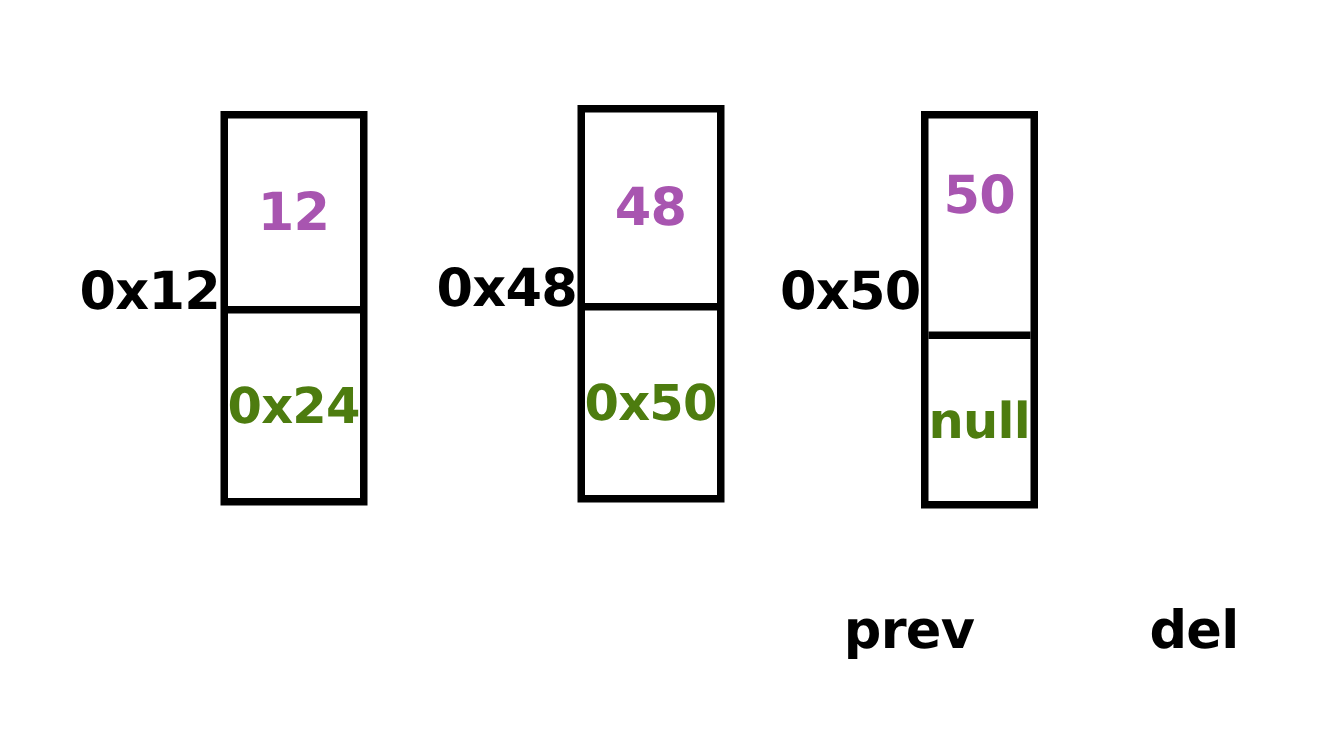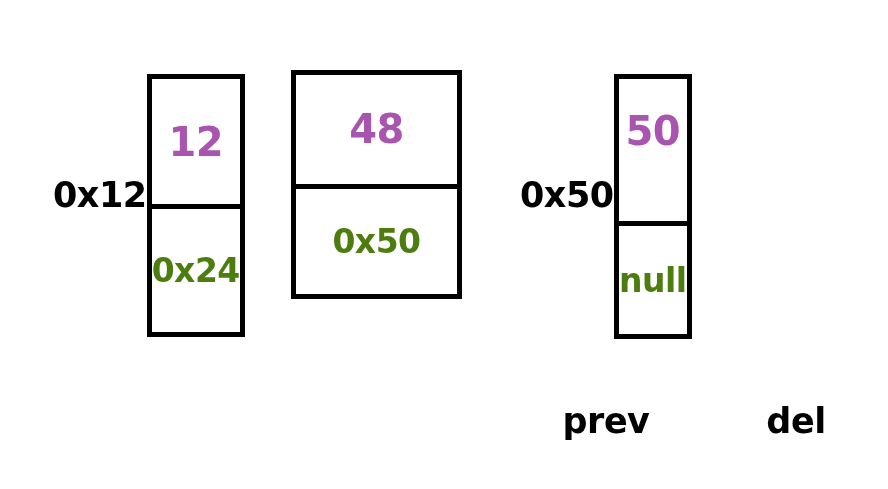--- a/index.html
+++ b/index.html
@@ -50,21 +50,21 @@
   }
   .node-cell {
     box-sizing: border-box;
     display: flex;
     align-items: center;
     justify-content: center;
     white-space: nowrap;
   }
   .cell-data {
     color: #a855b0;
-    font-size: 40px;
+    font-size: 35px;
     font-weight: bold;
     letter-spacing: -0.5px;
   }
   .cell-next {
     color: #4d7c0f;
     font-size: 33px;
     font-weight: bold;
     letter-spacing: -0.5px;
     border-top: 5px solid #000000;
   }
@@ -88,21 +88,22 @@
 
   <div class="node-column" style="left:53px; top:55px; width:172px;">
     <div class="addr-label" style="height:36px;">0x12</div>
     <div class="node-box" style="width:172px; height:263px; margin-top:19px;">
       <div class="node-cell cell-data" style="height:125px;">12</div>
       <div class="node-cell cell-next" style="height:128px;">0x24</div>
     </div>
   </div>
 
   <div class="node-column" style="left:291px; top:52px; width:171px;">
-    <div class="node-box" style="width:171px; height:229px; margin-top:18px;">
+    <div class="addr-label" style="height:36px;">0x48</div>
+    <div class="node-box" style="width:171px; height:265px; margin-top:18px;">
       <div class="node-cell cell-data" style="height:127px;">48</div>
       <div class="node-cell cell-next" style="height:128px;">0x50</div>
     </div>
   </div>
   <div class="ptr-label" style="left:291px; top:404px; width:171px;"></div>
 
   <div class="node-column" style="left:520px; top:52px; width:172px;">
     <div class="addr-label" style="height:36px;">0x50</div>
     <div class="node-box" style="width:172px; height:265px; margin-top:22px;gap:38px;">
       <div class="node-cell cell-data" style="height:123px;">50</div>

